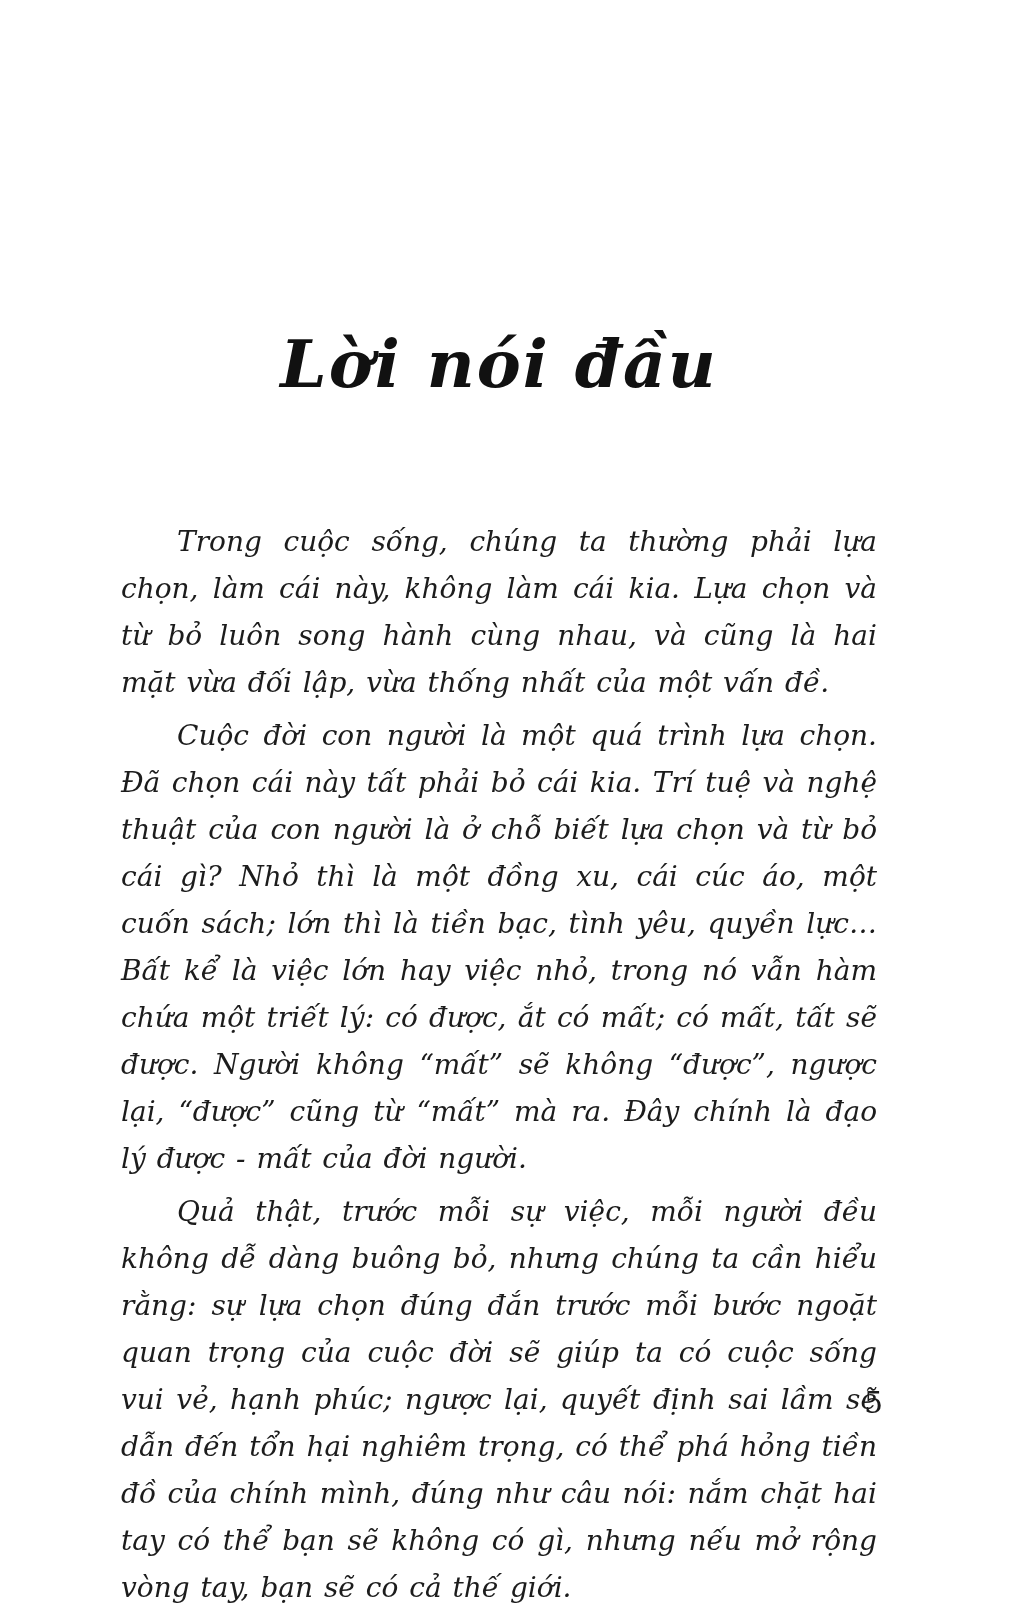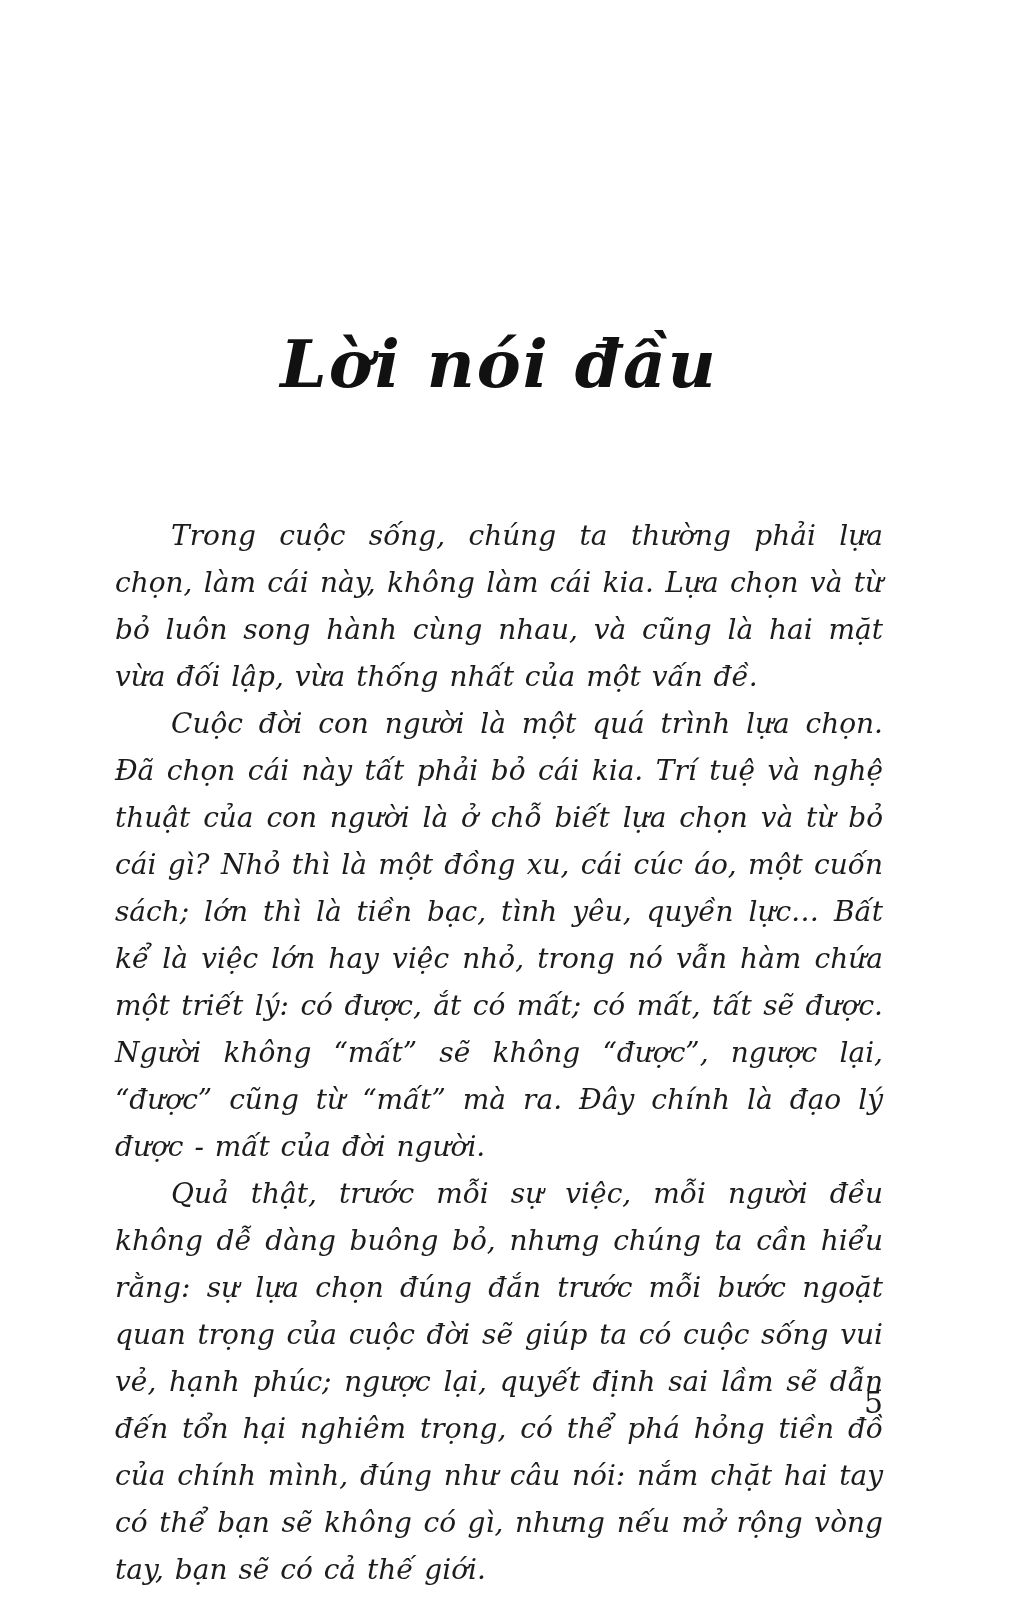--- a/index.html
+++ b/index.html
@@ -30,21 +30,21 @@
     letter-spacing: 2px;
     color: #111111;
   }
   .text-block {
     position: absolute;
     top: 512px;
     left: 115px;
     width: 768px;
   }
   .paragraph {
-    margin: 0;
+    margin: 6px;
     font-style: italic;
     font-size: 28px;
     line-height: 47px;
     text-align: justify;
     text-indent: 56px;
     word-spacing: 2px;
     color: #1c1c1c;
   }
   .page-number {
     position: absolute;

